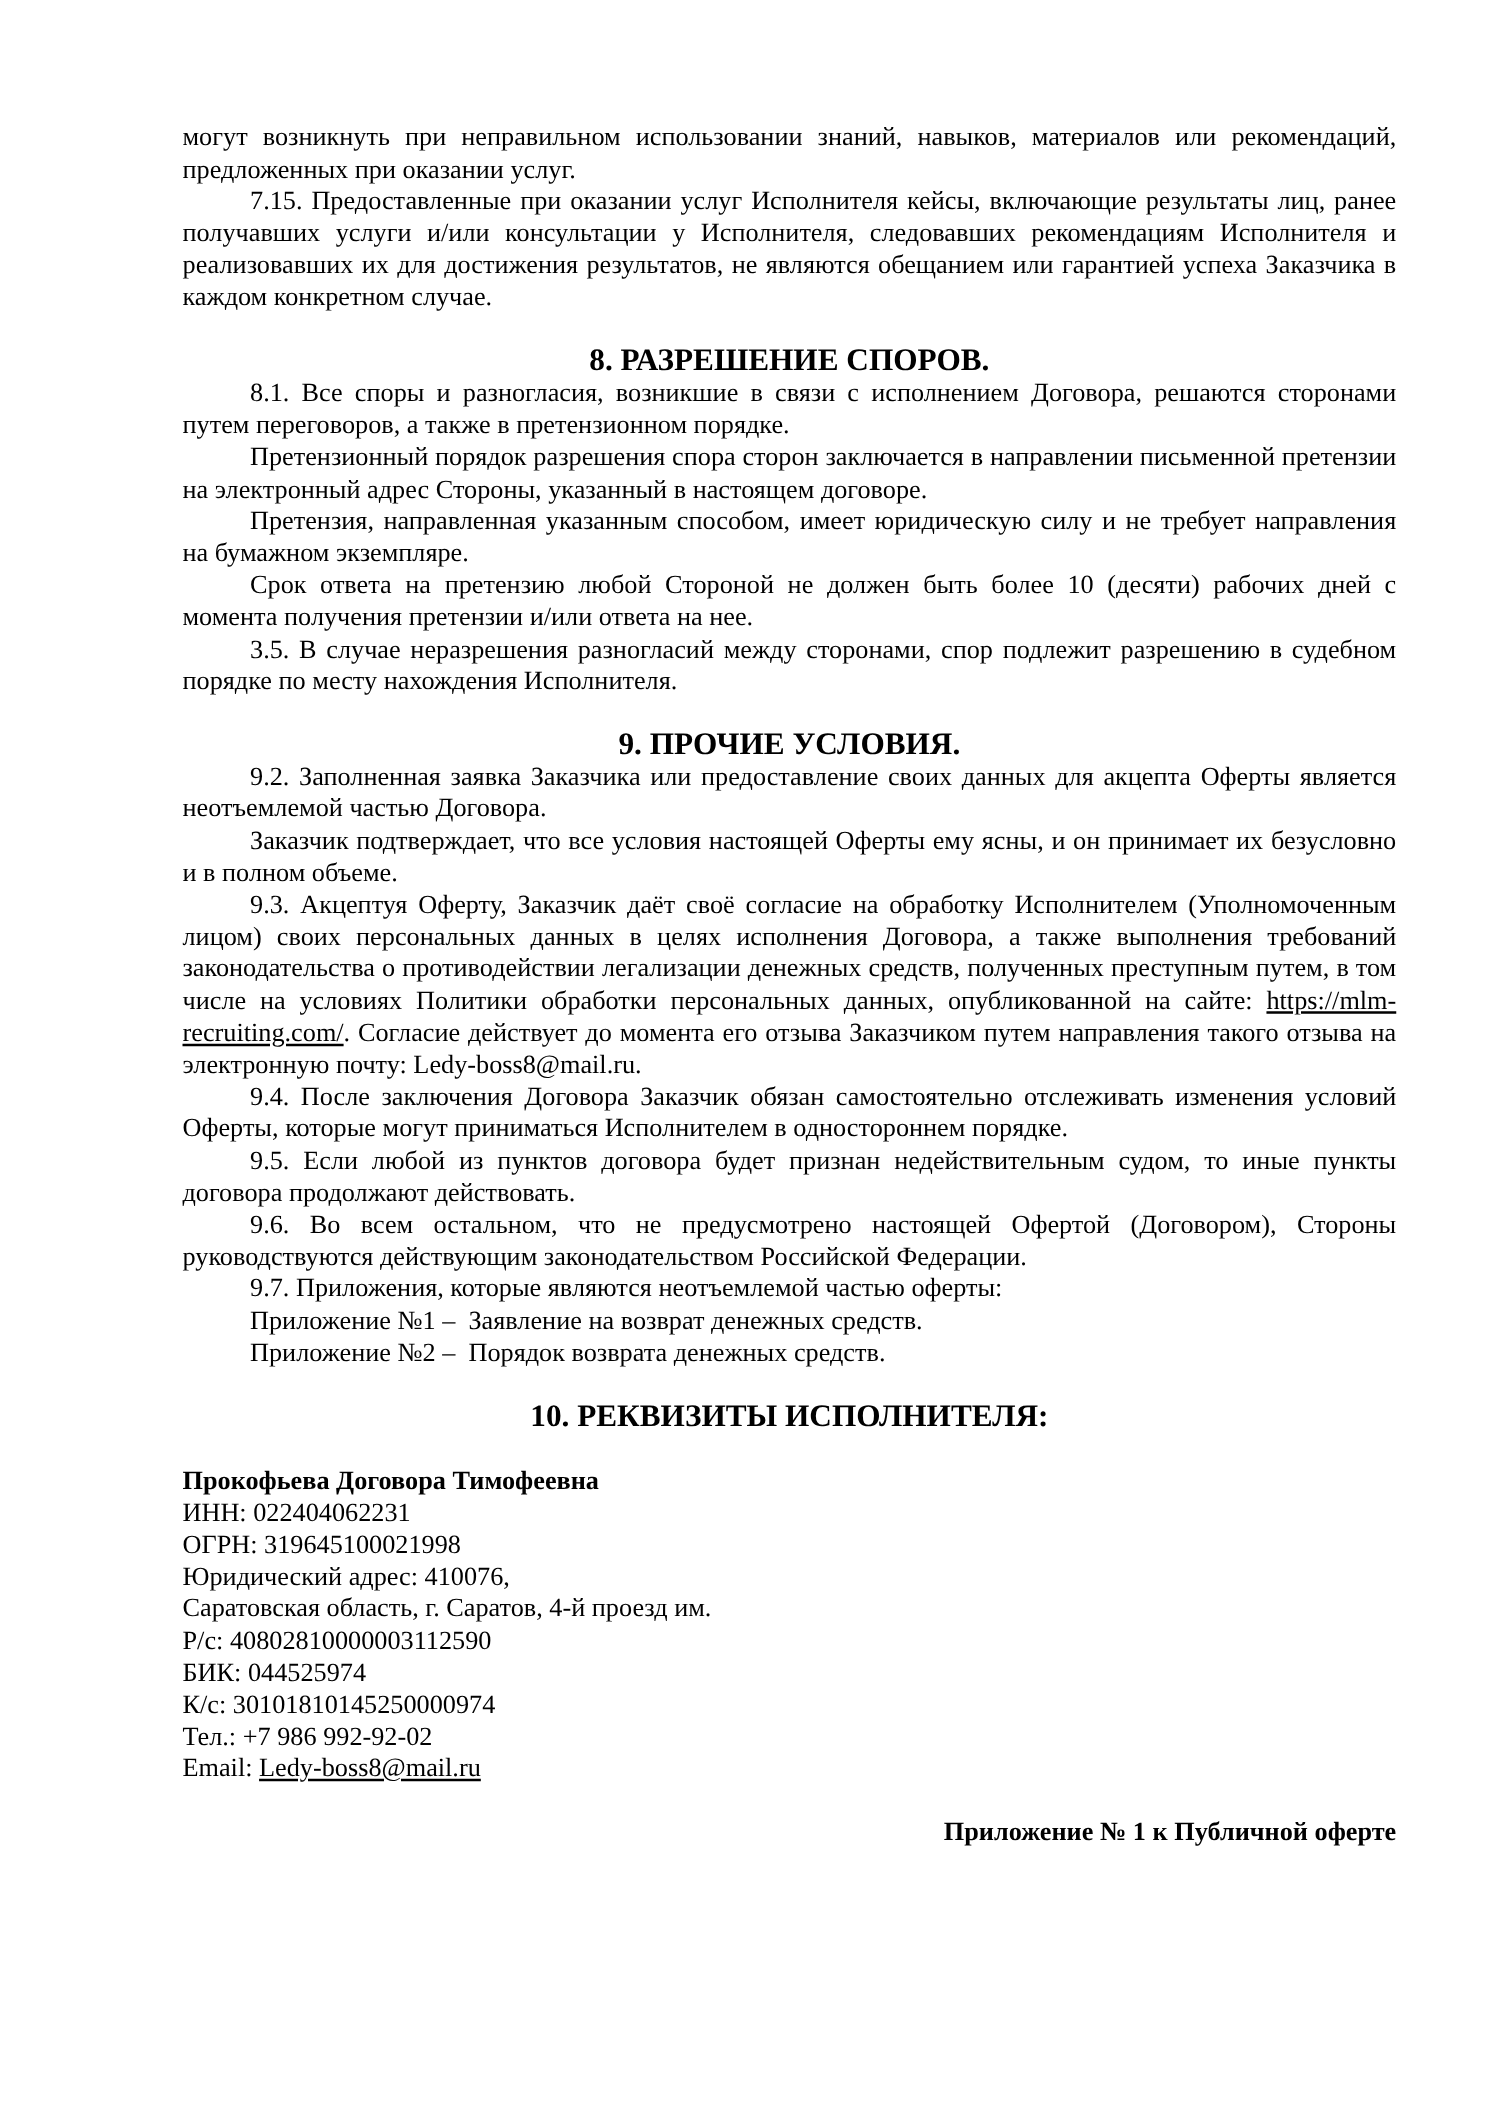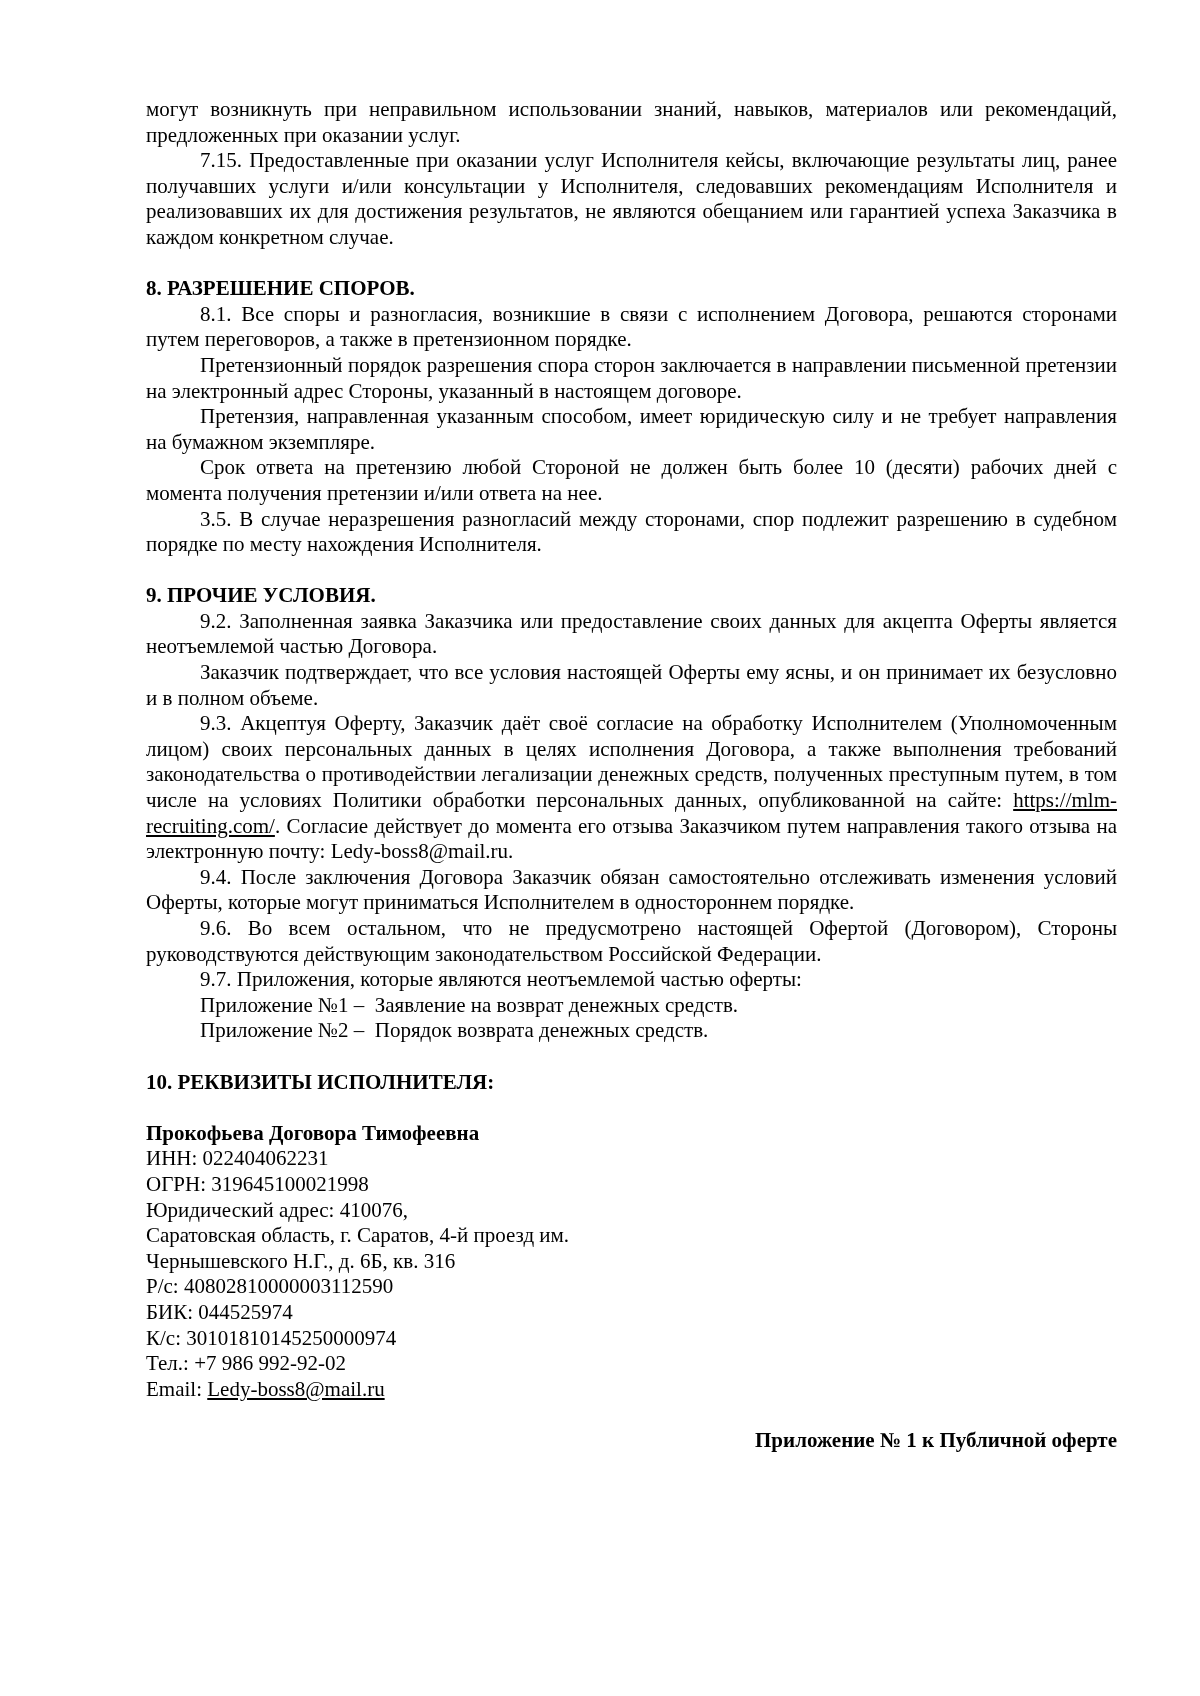--- a/index.html
+++ b/index.html
@@ -23,23 +23,23 @@
   .page p {
     margin: 0;
     text-indent: 54px;
     text-align: justify;
   }
   .page p.noindent {
     text-indent: 0;
   }
   .section-heading {
     font-weight: bold;
-    text-align: left;
+    text-align: center;
     margin: 25.6px 0 0 0;
-    font-size: 21px;
+    font-size: 25px;
     line-height: 25.6px;
   }
   .appendix-line {
     text-align: left;
     white-space: pre-wrap;
   }
   .doc-link {
     color: #000000;
     text-decoration: underline;
     cursor: pointer;
@@ -74,34 +74,34 @@
   <p>Претензионный порядок разрешения спора сторон заключается в направлении письменной претензии на электронный адрес Стороны, указанный в настоящем договоре.</p>
   <p>Претензия, направленная указанным способом, имеет юридическую силу и не требует направления на бумажном экземпляре.</p>
   <p>Срок ответа на претензию любой Стороной не должен быть более 10 (десяти) рабочих дней с момента получения претензии и/или ответа на нее.</p>
   <p>3.5. В случае неразрешения разногласий между сторонами, спор подлежит разрешению в судебном порядке по месту нахождения Исполнителя.</p>
 
   <div class="section-heading">9. ПРОЧИЕ УСЛОВИЯ.</div>
   <p>9.2. Заполненная заявка Заказчика или предоставление своих данных для акцепта Оферты является неотъемлемой частью Договора.</p>
   <p>Заказчик подтверждает, что все условия настоящей Оферты ему ясны, и он принимает их безусловно и в полном объеме.</p>
   <p><span>9.3. Акцептуя Оферту, Заказчик даёт своё согласие на обработку Исполнителем (Уполномоченным лицом) своих персональных данных в целях исполнения Договора, а также выполнения требований законодательства о противодействии легализации денежных средств, полученных преступным путем, в том числе на условиях Политики обработки персональных данных, опубликованной на сайте: </span><span class="doc-link">https://mlm-recruiting.com/</span><span>. Согласие действует до момента его отзыва Заказчиком путем направления такого отзыва на электронную почту: Ledy-boss8@mail.ru.</span></p>
   <p>9.4. После заключения Договора Заказчик обязан самостоятельно отслеживать изменения условий Оферты, которые могут приниматься Исполнителем в одностороннем порядке.</p>
+  <p>9.5. Если любой из пунктов договора будет признан недействительным судом, то иные пункты договора продолжают действовать.</p>
   <p>9.6. Во всем остальном, что не предусмотрено настоящей Офертой (Договором), Стороны руководствуются действующим законодательством Российской Федерации.</p>
   <p>9.7. Приложения, которые являются неотъемлемой частью оферты:</p>
   <p class="appendix-line">Приложение №1 –&nbsp; Заявление на возврат денежных средств.</p>
   <p class="appendix-line">Приложение №2 –&nbsp; Порядок возврата денежных средств.</p>
 
   <div class="section-heading">10. РЕКВИЗИТЫ ИСПОЛНИТЕЛЯ:</div>
 
   <div class="requisites">
     <div class="req-line req-bold">Прокофьева Договора Тимофеевна</div>
     <div class="req-line">ИНН: 022404062231</div>
     <div class="req-line">ОГРН: 319645100021998</div>
     <div class="req-line">Юридический адрес: 410076,</div>
     <div class="req-line">Саратовская область, г. Саратов, 4-й проезд им.</div>
-    <div class="req-line">Чернышевского Н.Г., д. 6Б, кв. 316</div>
     <div class="req-line">Р/с: 40802810000003112590</div>
     <div class="req-line">БИК: 044525974</div>
     <div class="req-line">К/с: 30101810145250000974</div>
     <div class="req-line">Тел.: +7 986 992-92-02</div>
     <div class="req-line"><span>Email: </span><span class="doc-link">Ledy-boss8@mail.ru</span></div>
   </div>
 
   <div class="page-footer">Приложение № 1 к Публичной оферте</div>
 
 </div>

